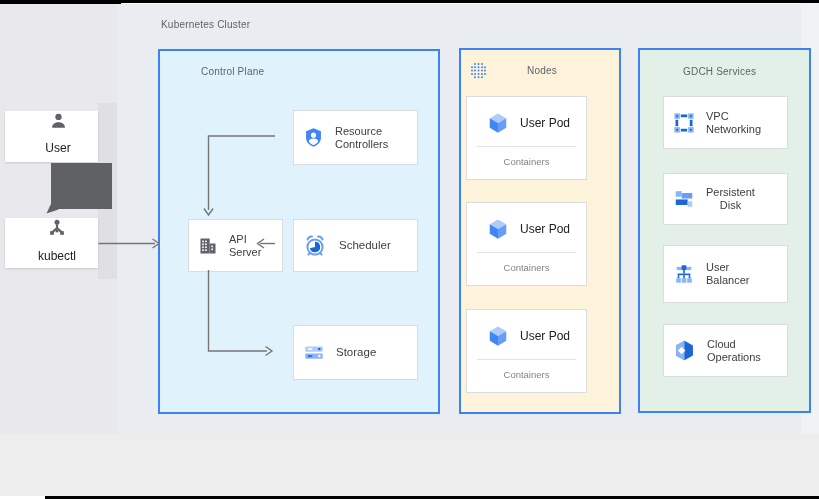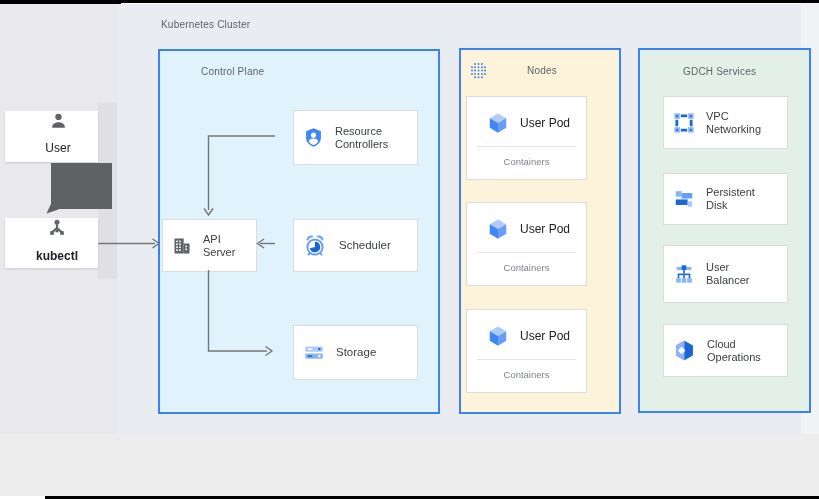--- a/index.html
+++ b/index.html
@@ -31,35 +31,35 @@
 
   
   .card{background:#fff;display:flex;align-items:center;gap:11px;box-sizing:border-box;
         border:1px solid #dadce0;padding-left:9px;}
   .card.noborder{border:none;box-shadow:0 1px 2px rgba(0,0,0,.14);flex-direction:column;}
   .card-label{font-size:11px;line-height:13px;color:#3c4043;}
   .card-label.single{font-size:11.5px;}
   .big-label{font-size:12px;color:#202124;}
 
   .user-card{left:5px;top:111px;width:93px;height:51px;padding-left:13px;}
-  .kubectl-card{left:5px;top:218px;width:93px;height:50px;padding-left:11px;font-weight:bold;}
+  .kubectl-card{left:5px;top:218px;width:93px;height:50px;padding-left:11px;}
 
   .rc-card{left:133px;top:59px;width:125px;height:55px;}
-  .api-card{left:2px;top:168px;width:95px;height:53px;}
+  .api-card{left:28px;top:168px;width:95px;height:53px;}
   .sched-card{left:133px;top:168px;width:125px;height:53px;gap:12px;}
   .storage-card{left:133px;top:274px;width:125px;height:55px;}
 
   .pod-card{width:121px;height:84px;left:5px;background:#fff;border:1px solid #dadce0;box-sizing:border-box;}
   .pod-top{display:flex;align-items:center;gap:11px;padding:14px 0 0 20px;}
   .pod-divider{height:1px;background:#e3e3e3;margin:11px 10px 0 10px;}
   .pod-sub{text-align:center;font-size:9.5px;color:#80868b;padding-top:9px;}
 
   .svc-card{left:23px;width:125px;}
   .svc-vpc{top:46px;height:53px;}
-  .svc-pd{top:123px;height:52px;}
+  .svc-pd{top:123px;height:52px;text-align:center;}
   .svc-lb{top:195px;height:58px;}
   .svc-co{top:274px;height:53px;}
 
   .arrows{left:0;top:0;width:819px;height:499px;pointer-events:none;}
   .icon{flex:0 0 auto;display:block;}
 </style>
 </head>
 <body>
 
 <div class="stage">

